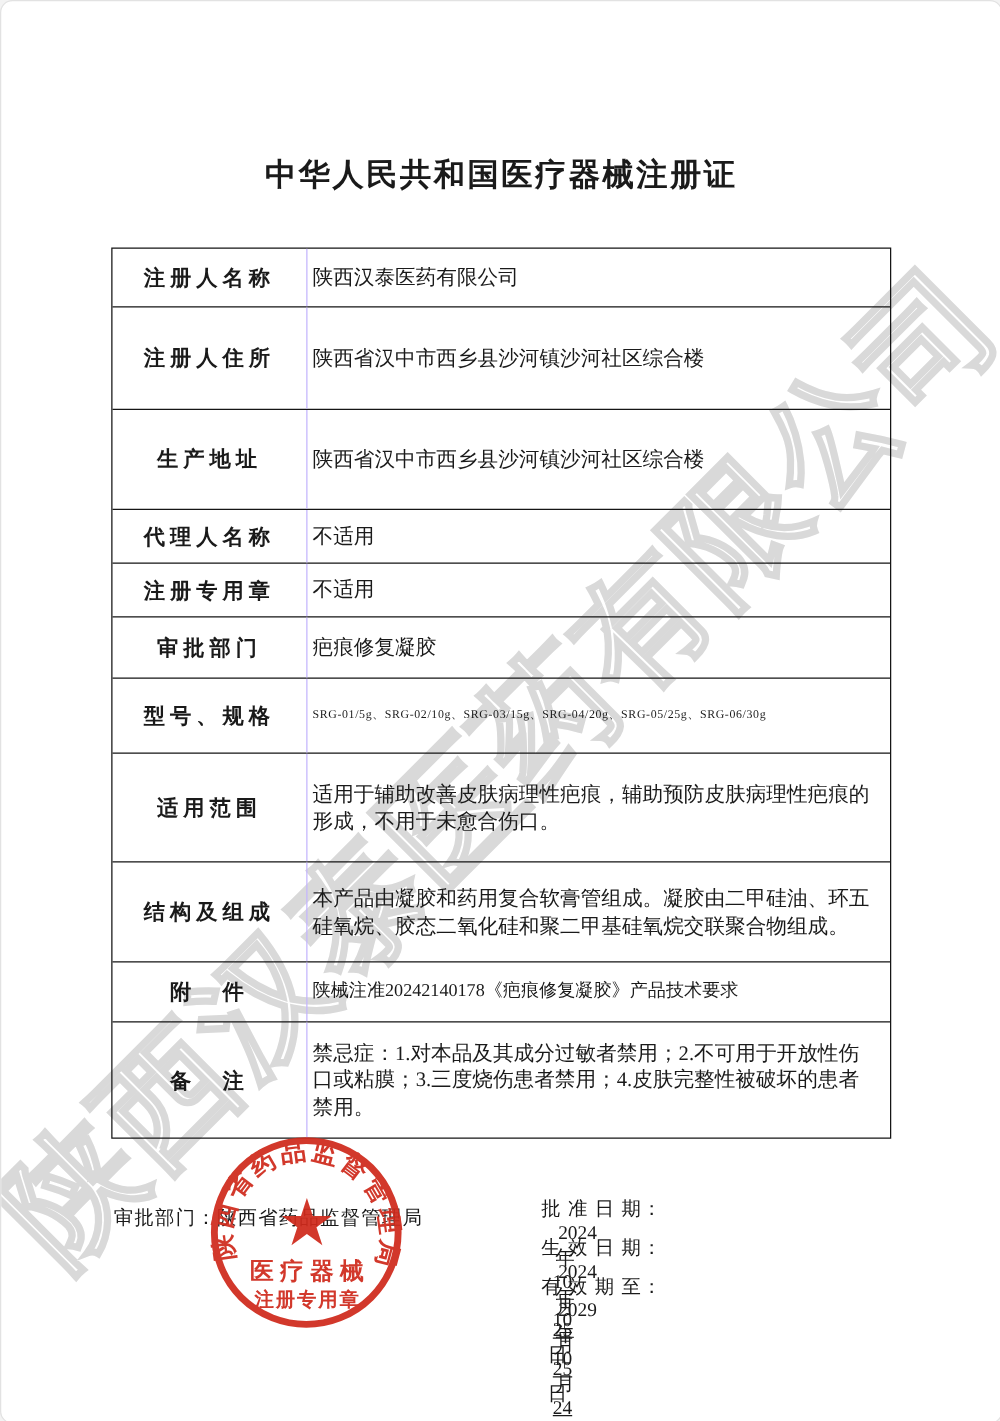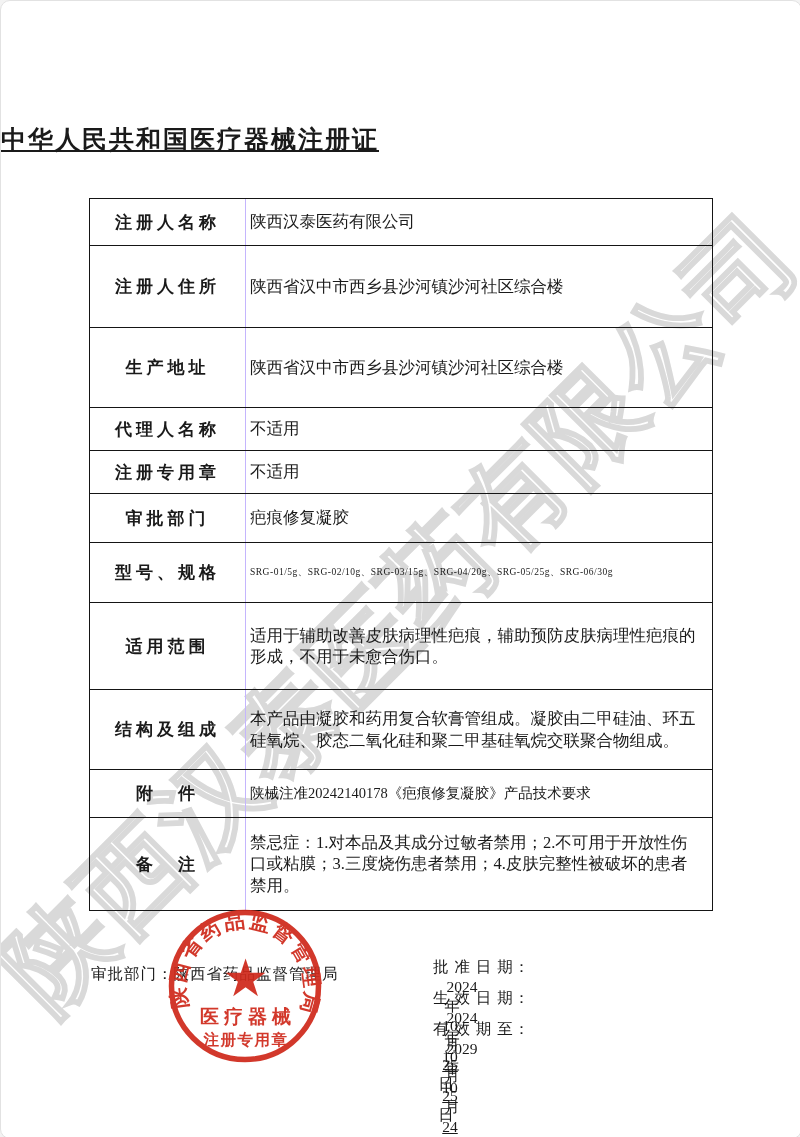--- a/index.html
+++ b/index.html
@@ -12,23 +12,23 @@
   .watermark{
     position:absolute;left:400px;top:612px;z-index:1;
     transform:translate(-50%,-50%) rotate(-45deg);
     font-family:"Liberation Serif","DejaVu Serif",serif;
     font-size:105px;font-weight:bold;white-space:nowrap;letter-spacing:2px;
     color:rgba(0,0,0,0);-webkit-text-stroke:2.5px #d9d9d9;
     pointer-events:none;
   }
   
   .title{
-    position:absolute;top:122px;left:0;width:100%;z-index:2;
+    position:absolute;top:122px;left:0;width:100%;text-align:center;z-index:2;
     font-family:"Liberation Sans","DejaVu Sans",sans-serif;
-    font-size:25px;font-weight:bold;letter-spacing:2px;text-decoration:underline;
+    font-size:25px;font-weight:bold;letter-spacing:2px;
   }
   .cert-line{
     position:absolute;left:115px;top:169px;z-index:2;font-size:15.5px;letter-spacing:1px;
   }
   
   .cert-table{
     position:absolute;left:88px;top:197px;width:624px;z-index:2;
     border:1.5px solid #151515;box-sizing:border-box;background:transparent;
   }
   .trow{display:flex;border-bottom:1px solid #151515;box-sizing:border-box;}

